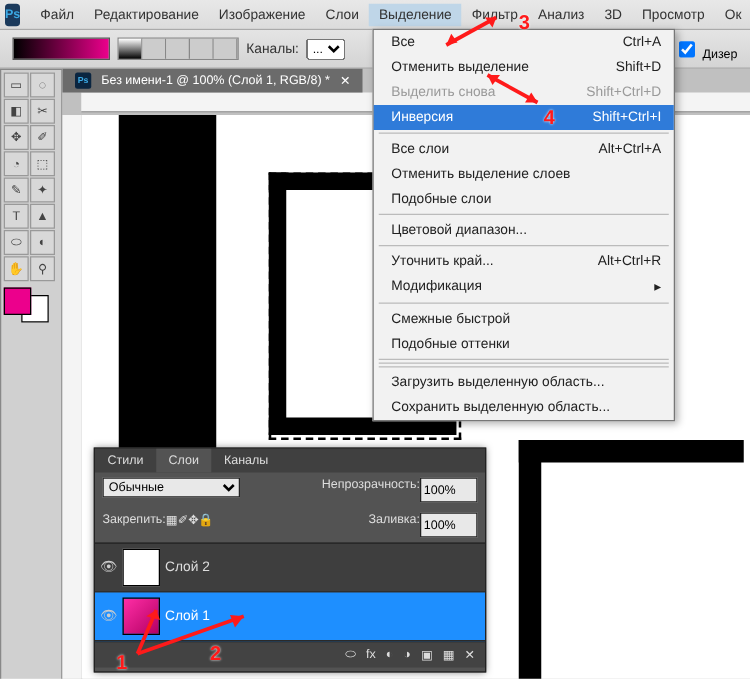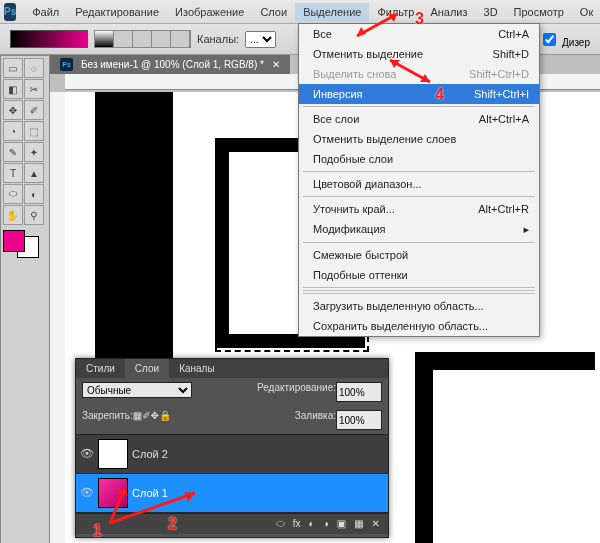--- a/index.html
+++ b/index.html
@@ -192,21 +192,21 @@
 
 <div class="layers">
   <div class="tabs">
     <span>Стили</span>
     <span class="on">Слои</span>
     <span>Каналы</span>
   </div>
   <div class="crow">
     <select class="cw"><option>Обычные</option></select>
     <span style="flex:1"></span>
-    <span>Редактирование:</span>
+    <span>Непрозрачность:</span>
     <input class="pct" value="100%" style="">
   </div>
   <div class="crow">
     <span>Закрепить:</span>
     <span>▦</span>
     <span>✐</span>
     <span>✥</span>
     <span>🔒</span>
     <span style="flex:1"></span>
     <span>Заливка:</span>

